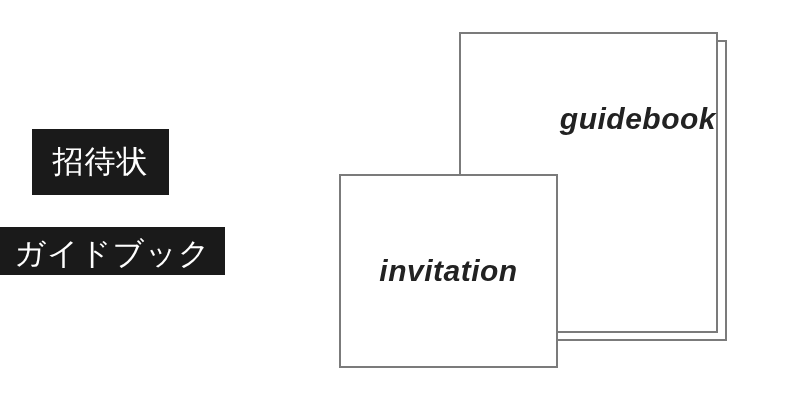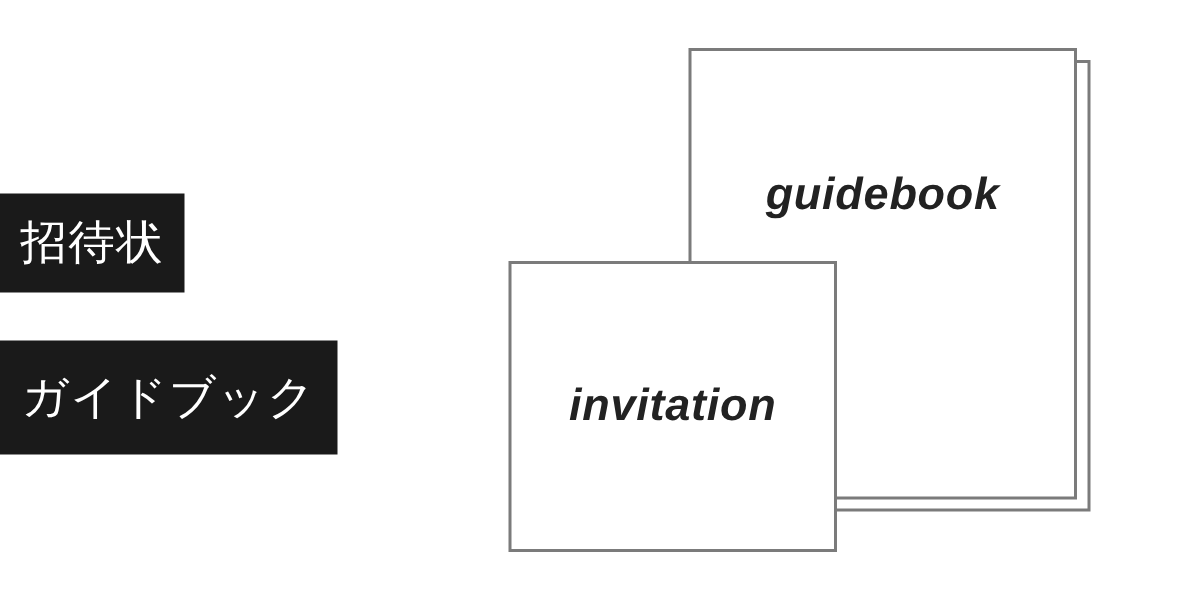--- a/index.html
+++ b/index.html
@@ -22,27 +22,29 @@
     align-items: center;
     justify-content: center;
     background: var(--label-bg, #1a1a1a);
     color: var(--label-text, #ffffff);
     font-size: 31px;
     letter-spacing: 1px;
     white-space: nowrap;
   }
   .jp-label--invitation {
     top: 129px;
-    width: 123px;
+    width: 137px;
     height: 66px;
+    margin-left: 32px;
   }
   .jp-label--guidebook {
     top: 227px;
     width: 225px;
-    height: 76px;
+    height: 48px;
+    align-items: flex-end;
   }
   .paper {
     position: absolute;
     box-sizing: border-box;
     background: var(--card-bg, #ffffff);
     border: 2px solid var(--card-border, #7b7b7b);
   }
   .paper--shadow {
     left: 468px;
     top: 40px;
@@ -71,22 +73,22 @@
     font-style: italic;
     font-weight: 600;
     font-size: 30px;
     color: var(--card-text, #222222);
     letter-spacing: 0.5px;
   }
   .paper--guidebook .paper-title {
     position: absolute;
     left: 0;
     right: 0;
-    top: 79px;
-    text-align: center;
+    top: 68px;
+    text-align: right;
   }
 </style>
 </head>
 <body>
 
 <div class="stage">
 
   <div class="jp-label jp-label--invitation">
     <span>招待状</span>
   </div>

